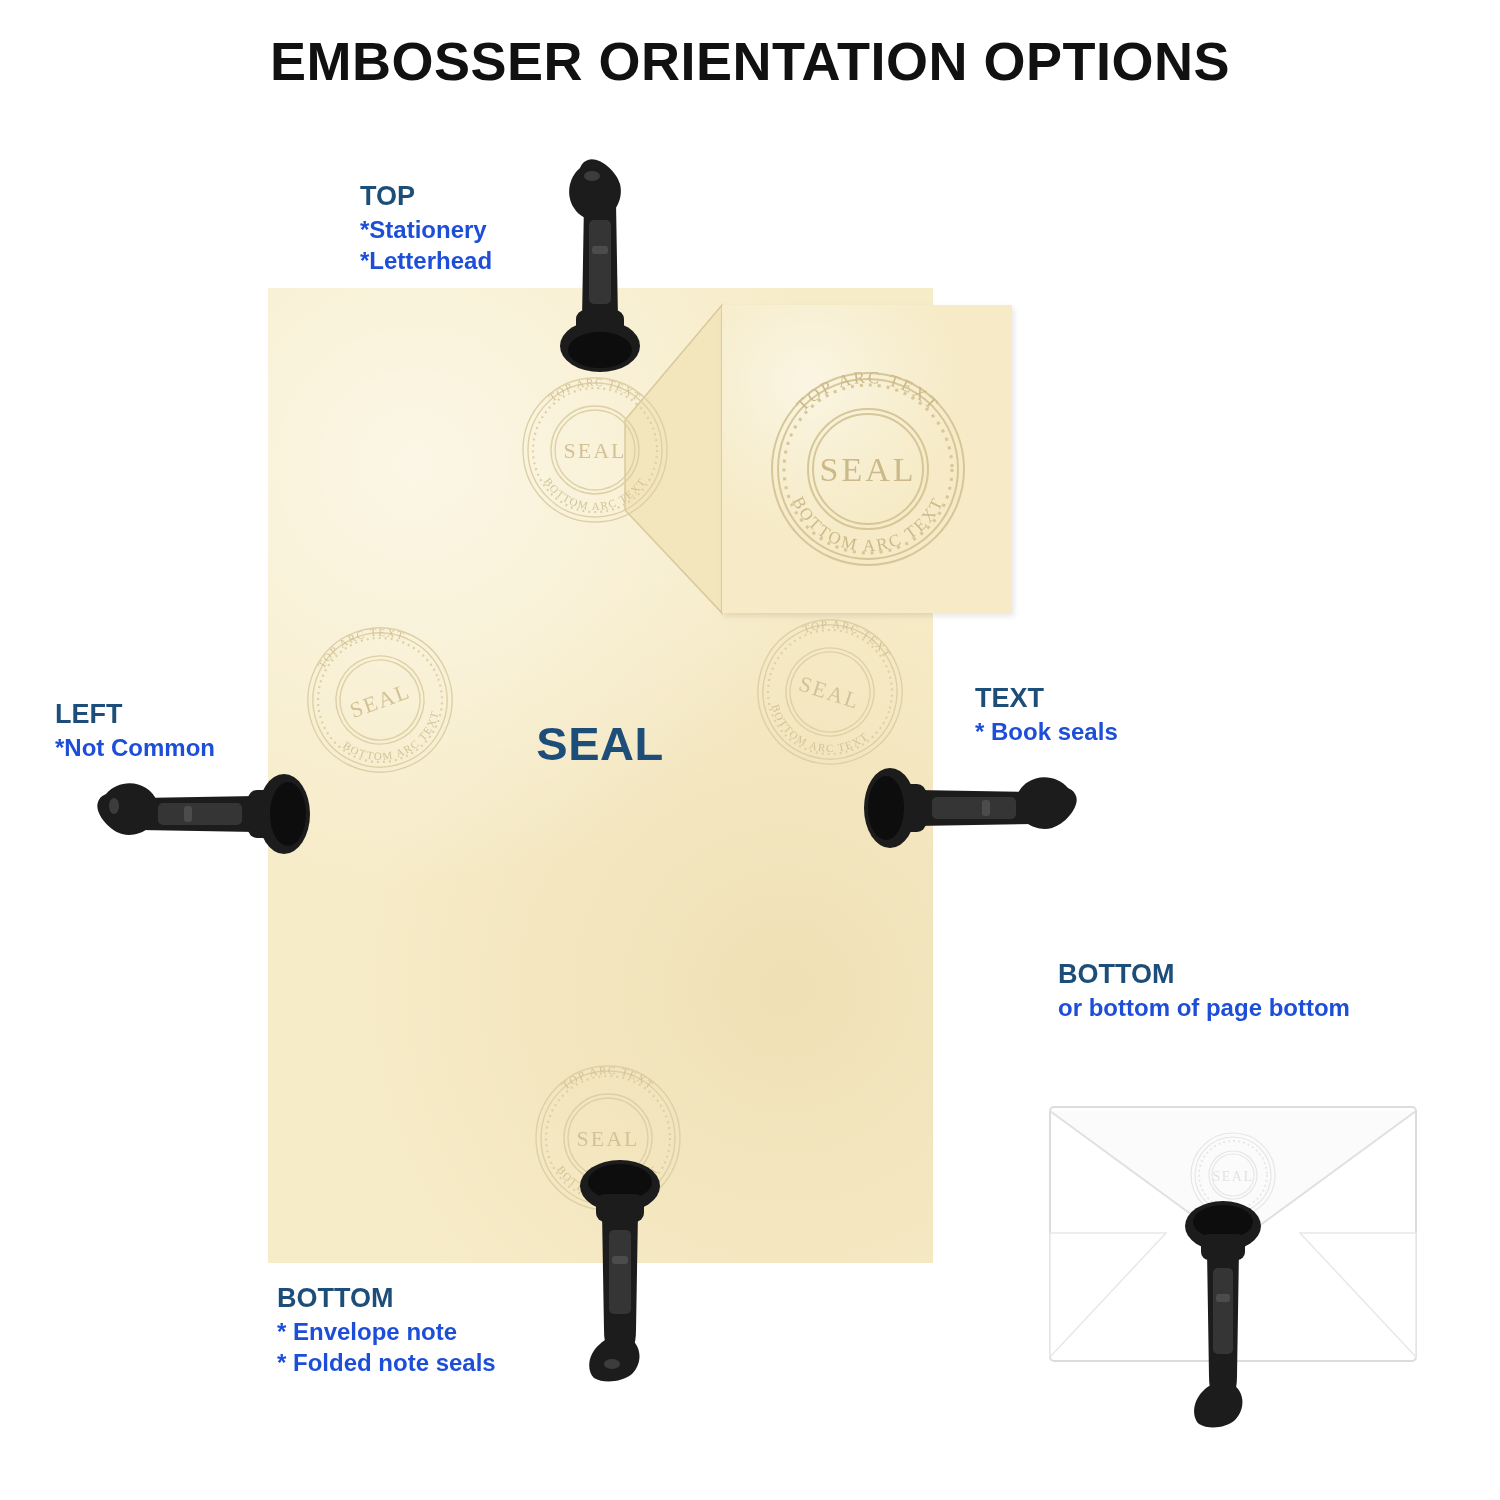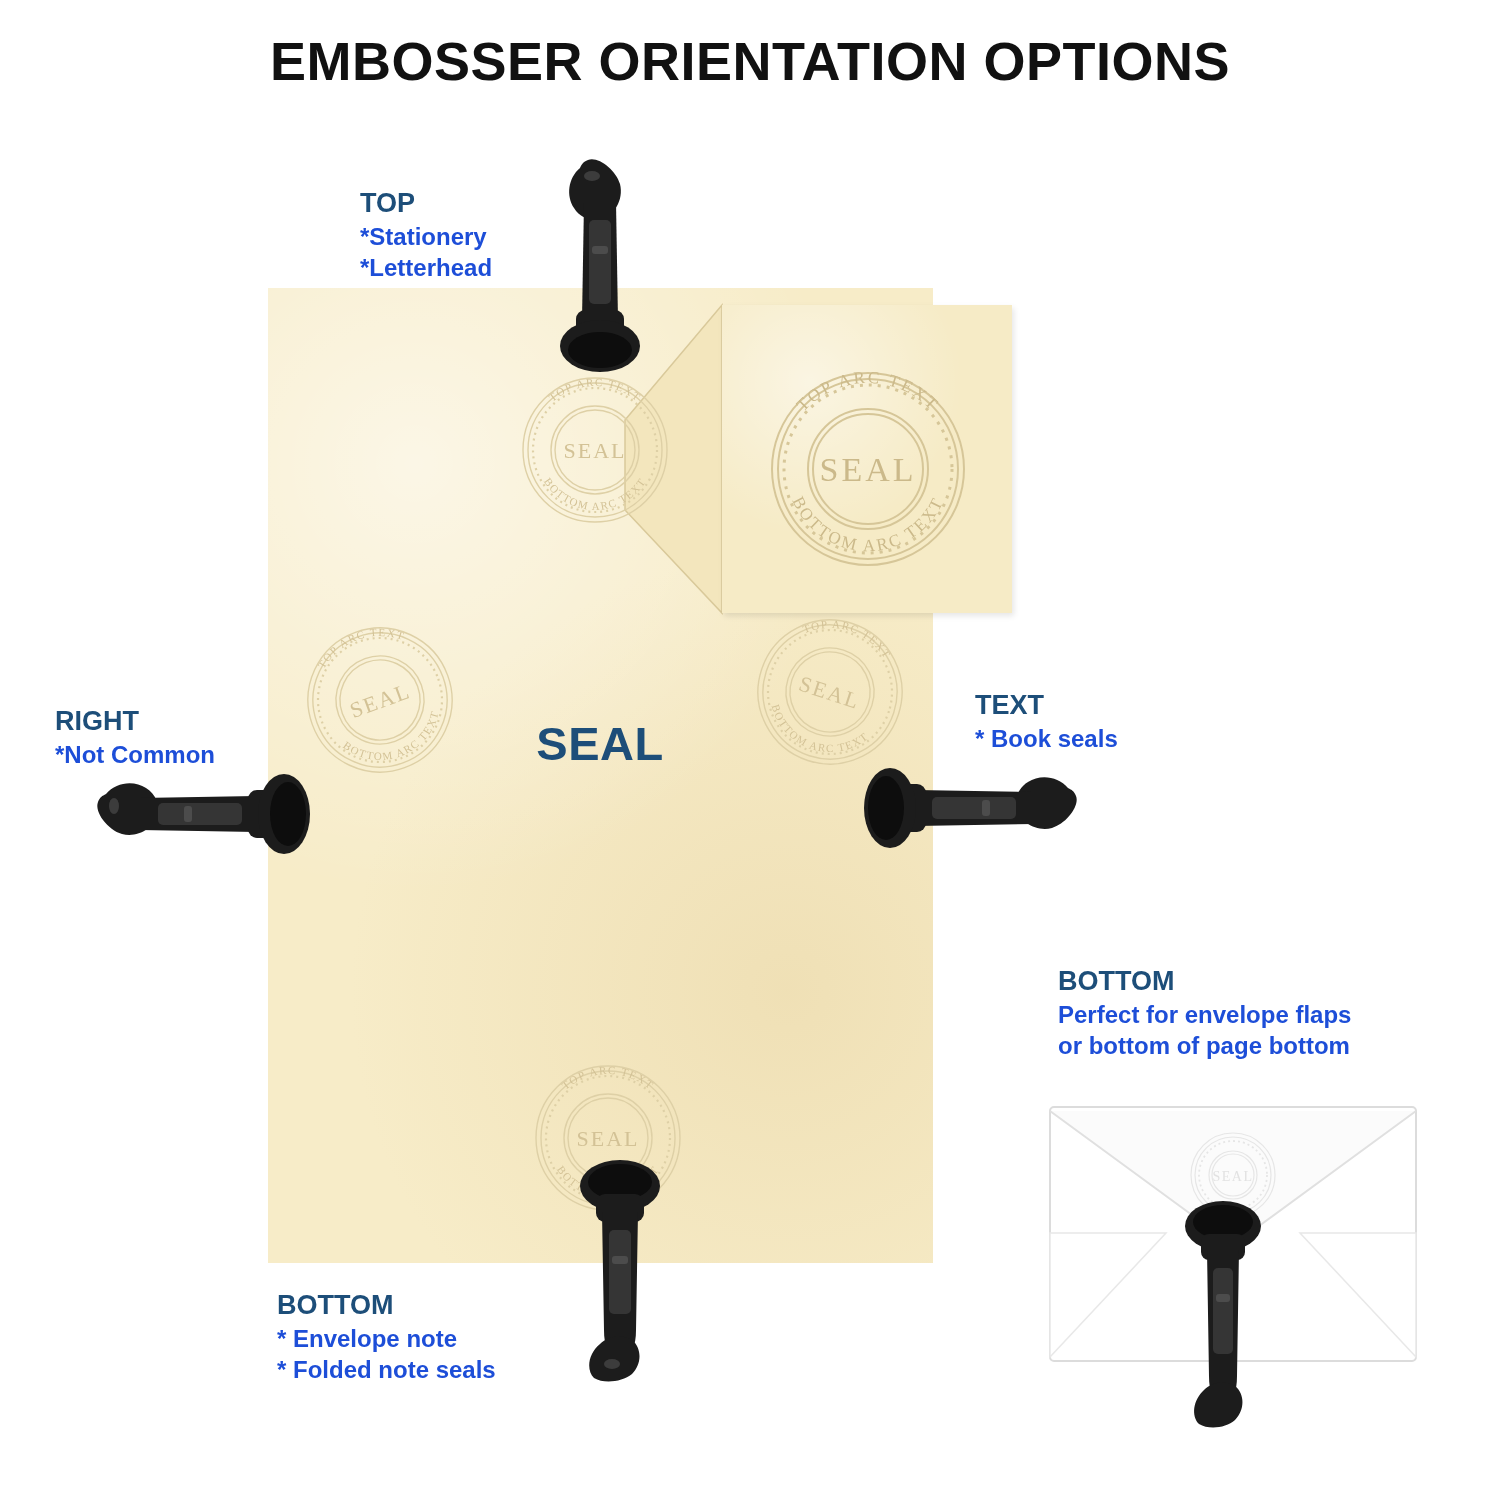--- a/index.html
+++ b/index.html
@@ -86,21 +86,20 @@
   #center-label .l1 { display: block; font-size: 47px; }
   #center-label .l2 { display: block; font-size: 47px; }
 
   
   .anno { position: absolute; }
   .anno .head {
     color: #1d4e79;
     font-weight: bold;
     font-size: 27px;
     line-height: 1.25;
-    margin-top: 7px;
   }
   .anno .line {
     color: #1d4ed8;
     font-weight: bold;
     font-size: 24px;
     line-height: 1.3;
   }
 
   #anno-top    { left: 360px; top: 180px; }
   #anno-left   { left: 55px;  top: 698px; }
@@ -261,38 +260,37 @@
   <span class="l1">SEAL</span>
 </div>
 
 <div class="anno" id="anno-top">
   <div class="head">TOP</div>
   <div class="line">*Stationery</div>
   <div class="line">*Letterhead</div>
 </div>
 
 <div class="anno" id="anno-left">
-  <div class="head">RIGHT</div>
+  <div class="head">LEFT</div>
   <div class="line">*Not Common</div>
 </div>
 
 <div class="anno" id="anno-right">
   <div class="head">TEXT</div>
   <div class="line">* Book seals</div>
 </div>
 
 <div class="anno" id="anno-bottom">
   <div class="head">BOTTOM</div>
   <div class="line">* Envelope note</div>
   <div class="line">* Folded note seals</div>
 </div>
 
 <div class="anno" id="anno-env">
   <div class="head">BOTTOM</div>
-  <div class="line">Perfect for envelope flaps</div>
   <div class="line">or bottom of page bottom</div>
 </div>
 
 <svg id="envelope" viewBox="0 0 370 258">
   <rect x="2" y="2" width="366" height="254" rx="4" fill="#ffffff" stroke="#dcdcdc" stroke-width="2"></rect>
   <path d="M2,6 L185,140 L368,6" fill="#fbfbfb" stroke="#e0e0e0" stroke-width="2"></path>
   <path d="M2,252 L118,128 L2,128 Z" fill="#ffffff" stroke="#e8e8e8" stroke-width="1.5"></path>
   <path d="M368,252 L252,128 L368,128 Z" fill="#ffffff" stroke="#e8e8e8" stroke-width="1.5"></path>
   <g fill="none" stroke="#e6e6e6" stroke-width="1.2">
     <circle cx="185" cy="70" r="42"></circle>

